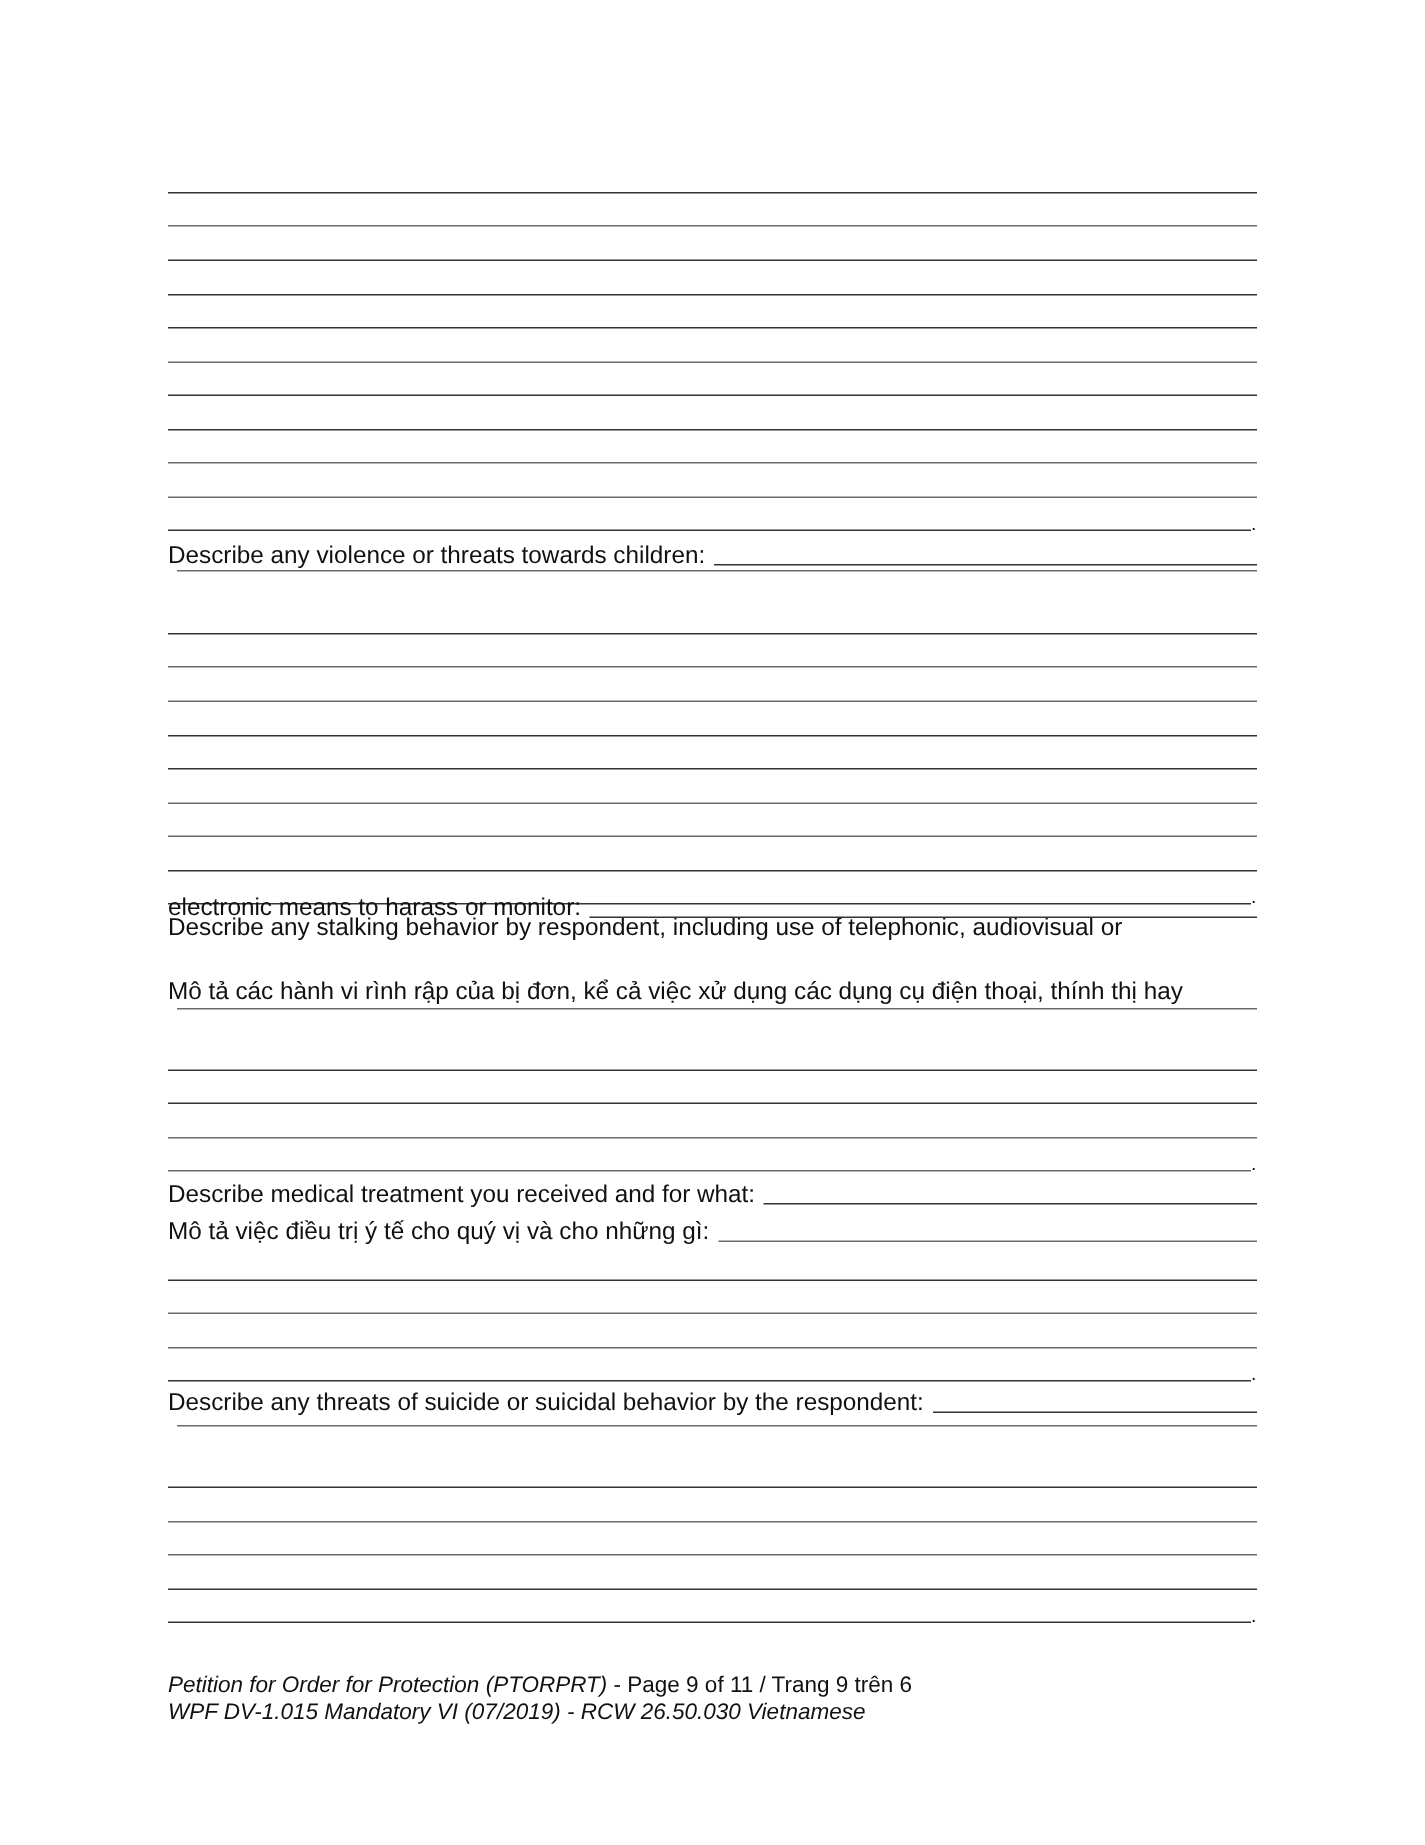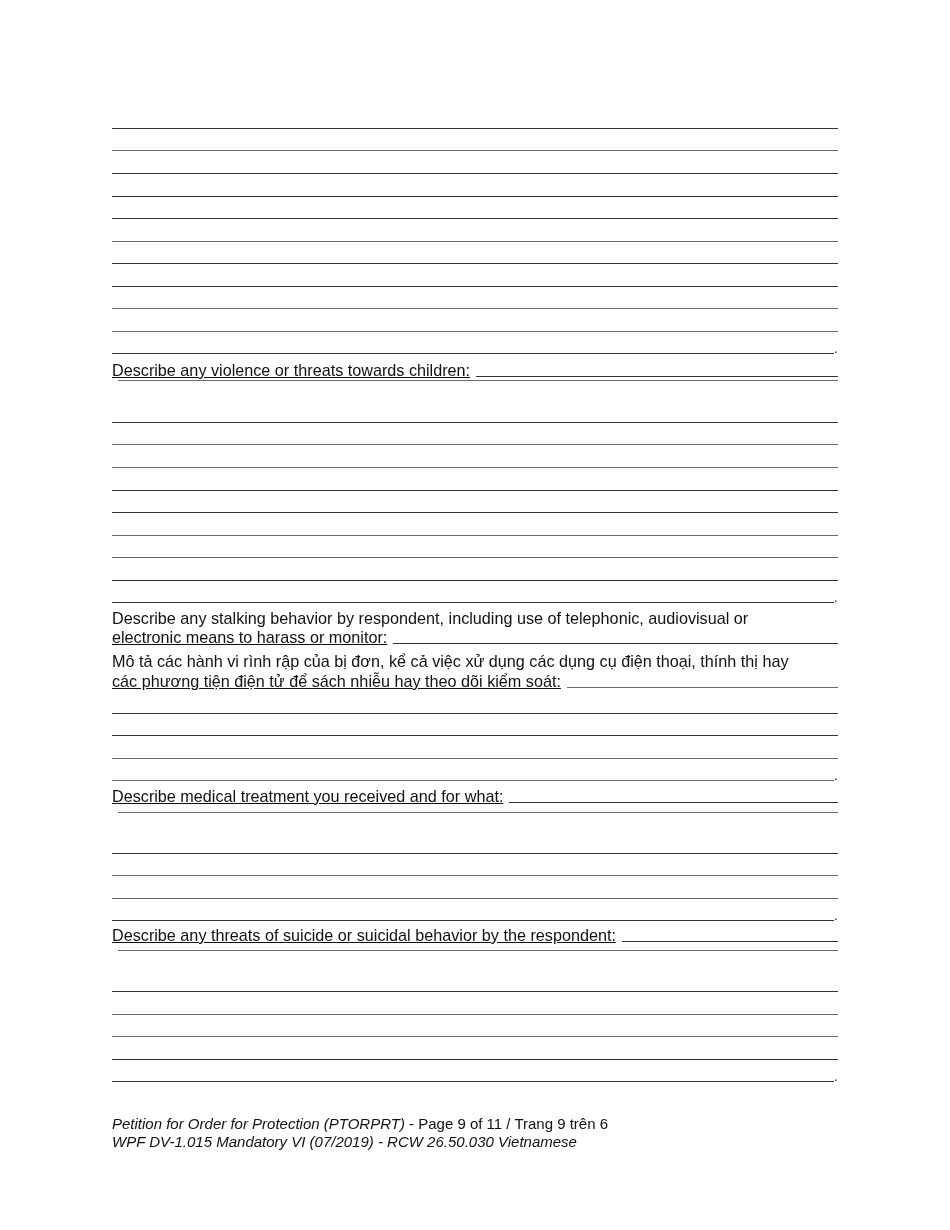--- a/index.html
+++ b/index.html
@@ -5,21 +5,21 @@
   html, body { margin: 0; padding: 0; background: #ffffff; }
   body { width: 950px; height: 1230px; position: relative; overflow: hidden;
          font-family: "Liberation Sans", sans-serif; color: #111; }
   .line { position: absolute; left: 112px; width: 726px; height: 0;
           border-top: 1.3px solid #333; }
   .line.light { border-top-color: #6a6a6a; }
   .line.short { width: 722px; }
   .period { position: absolute; left: 834px; font-size: 13px; line-height: 13px; color: #111; }
   .label-row { position: absolute; left: 112px; width: 726px; display: flex;
                align-items: flex-end; font-size: 16.2px; line-height: 19px; white-space: nowrap; }
-  .label-row .txt { flex: none; text-decoration: underline; }
+  .label-row .txt { flex: none; }
   .label-row .fill { flex: 1; border-bottom: 1.3px solid #333; margin-left: 6px; margin-bottom: 3px; }
   .label-row .fill.light { border-bottom-color: #6a6a6a; }
   .plain { position: absolute; left: 112px; font-size: 16.2px; line-height: 19px; white-space: nowrap; }
   .footer { position: absolute; left: 112px; font-size: 15px; line-height: 18px; white-space: nowrap; }
   .footer i { font-style: italic; }
 </style>
 </head>
 <body>
 
 <div>
@@ -52,42 +52,42 @@
   <div class="line" style="top:512px"></div>
   <div class="line light" style="top:535px"></div>
   <div class="line light" style="top:557px"></div>
   <div class="line" style="top:580px"></div>
   <div class="line short" style="top:602px"></div>
   <span class="period" style="top:591px">.</span>
 </div>
 
 <div>
   <div class="plain" style="top:609px">Describe any stalking behavior by respondent, including use of telephonic, audiovisual or</div>
-  <div class="label-row" style="top:628px">
+  <div class="label-row" style="top:596px">
     <span class="txt">electronic means to harass or monitor:</span>
     <span class="fill"></span>
   </div>
   <div class="plain" style="top:652px">Mô tả các hành vi rình rập của bị đơn, kể cả việc xử dụng các dụng cụ điện thoại, thính thị hay</div>
   <div class="label-row" style="top:672px">
-    <span class="txt">các phương tiện điện tử để sách nhiễu hay theo dõi kiểm soát:</span>
     <span class="fill light"></span>
   </div>
   <div class="line" style="top:713px"></div>
   <div class="line" style="top:735px"></div>
   <div class="line light" style="top:758px"></div>
   <div class="line light short" style="top:780px"></div>
   <span class="period" style="top:769px">.</span>
 </div>
 
 <div>
   <div class="label-row" style="top:787px">
     <span class="txt">Describe medical treatment you received and for what:</span>
     <span class="fill"></span>
   </div>
   <div class="label-row" style="top:812px">
+    <span class="txt">Mô tả việc điều trị ý tế cho quý vị và cho những gì:</span>
     <span class="fill light"></span>
   </div>
   <div class="line" style="top:853px"></div>
   <div class="line light" style="top:875px"></div>
   <div class="line light" style="top:898px"></div>
   <div class="line short" style="top:920px"></div>
   <span class="period" style="top:909px">.</span>
 </div>
 
 <div>

